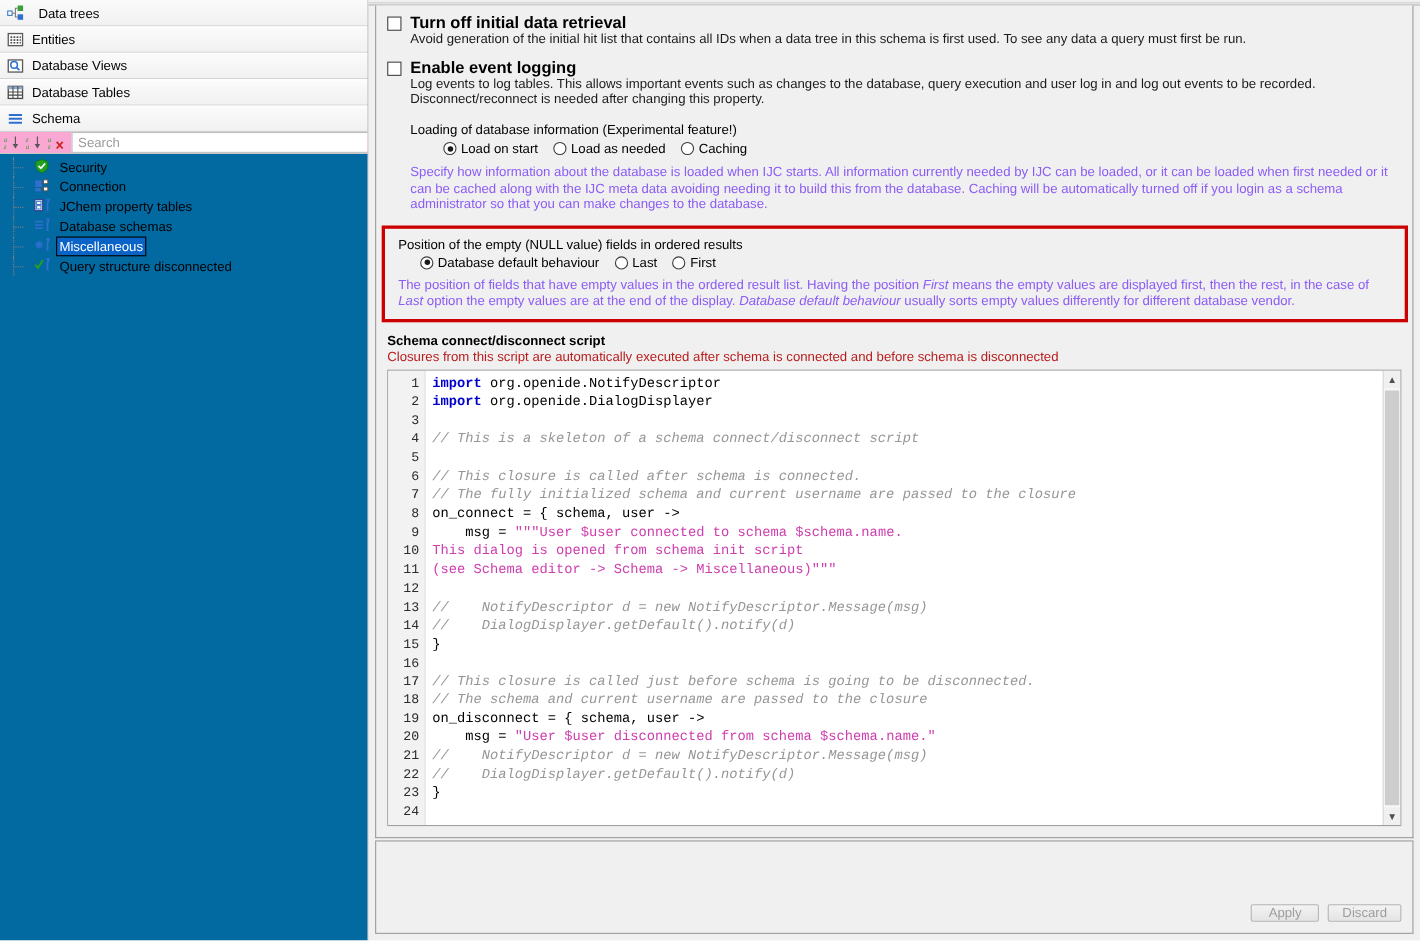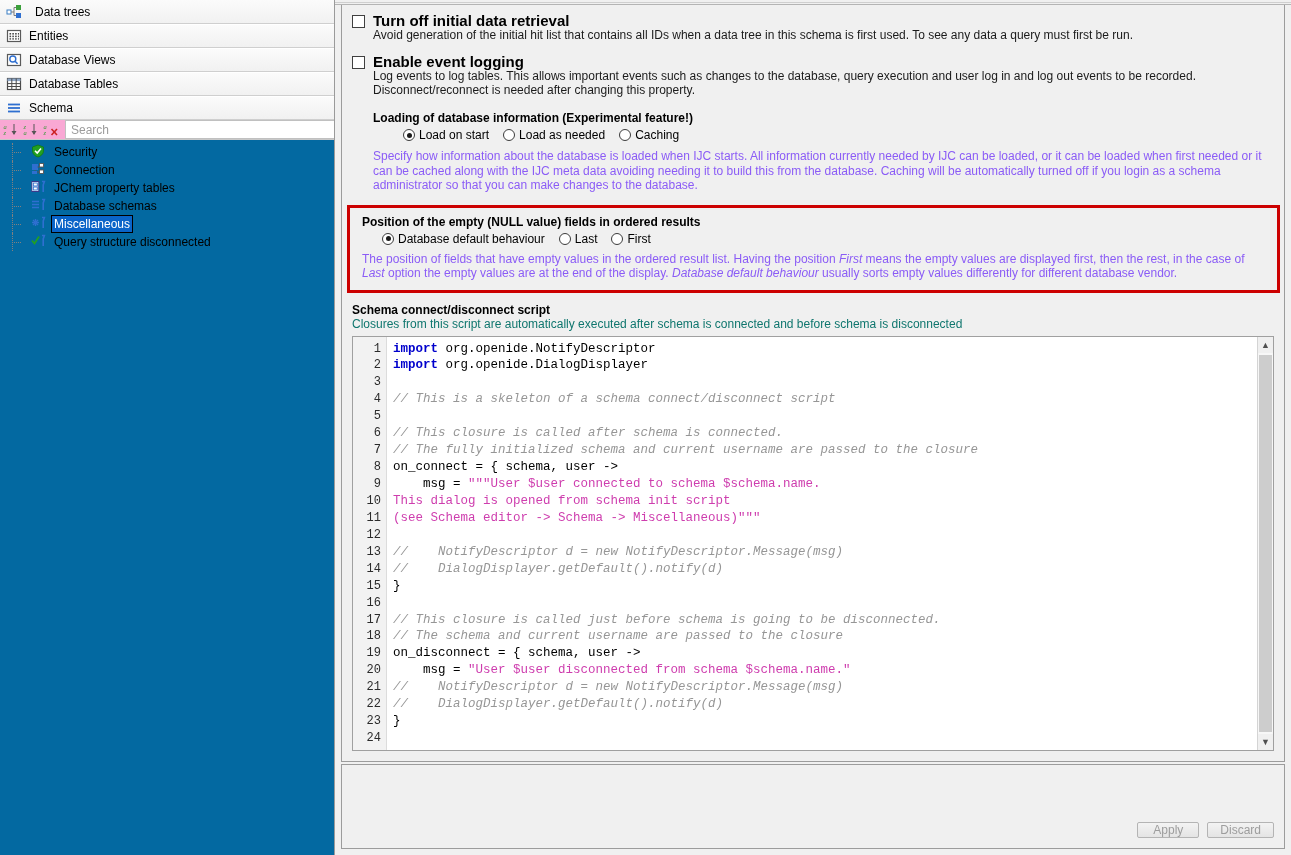--- a/index.html
+++ b/index.html
@@ -165,21 +165,21 @@
     background: #ffffff;
     margin-top: 2px;
     margin-right: 8px;
     cursor: pointer;
   }
   .opt-text { flex: 1; }
   .opt-title { font-weight: bold; font-size: 15px; line-height: 15px; color: #000; }
   .opt-desc { font-size: 12px; line-height: 14px; color: #1b1b1b; }
 
   .group { margin-top: 14px; }
-  .group-title { font-weight: bold; font-size: 12px; margin-bottom: 3px; }
+  .group-title { font-weight: normal; font-size: 12px; margin-bottom: 3px; }
   .radio-row { display: flex; align-items: center; gap: 14px; padding-left: 30px; margin-bottom: 7px; }
   .radio-opt { display: flex; align-items: center; gap: 4px; cursor: pointer; font-size: 12px; }
   .rb {
     width: 12px; height: 12px; flex: 0 0 12px;
     border: 1px solid #3c3c3c;
     border-radius: 50%;
     background: #ffffff;
     position: relative;
   }
   .rb.on::after {
@@ -198,21 +198,21 @@
     padding: 7px 12px 9px 12px;
     margin-top: 12px;
     margin-left: -5px;
     margin-right: -6px;
   }
   .highlight-box .radio-row { padding-left: 20px; margin-bottom: 6px; }
 
   
   .script-sec { margin-top: 10px; }
   .script-title { font-weight: bold; font-size: 12px; }
-  .script-sub { font-size: 12px; color: #0f766e; margin-bottom: 5px; }
+  .script-sub { font-size: 12px; color: #b91c1c; margin-bottom: 5px; }
 
   .editor-wrap {
     position: relative;
     height: 415px;
     border: 1px solid #a0a0a0;
     background: #ffffff;
     display: flex;
     overflow: hidden;
   }
   .gutter {

